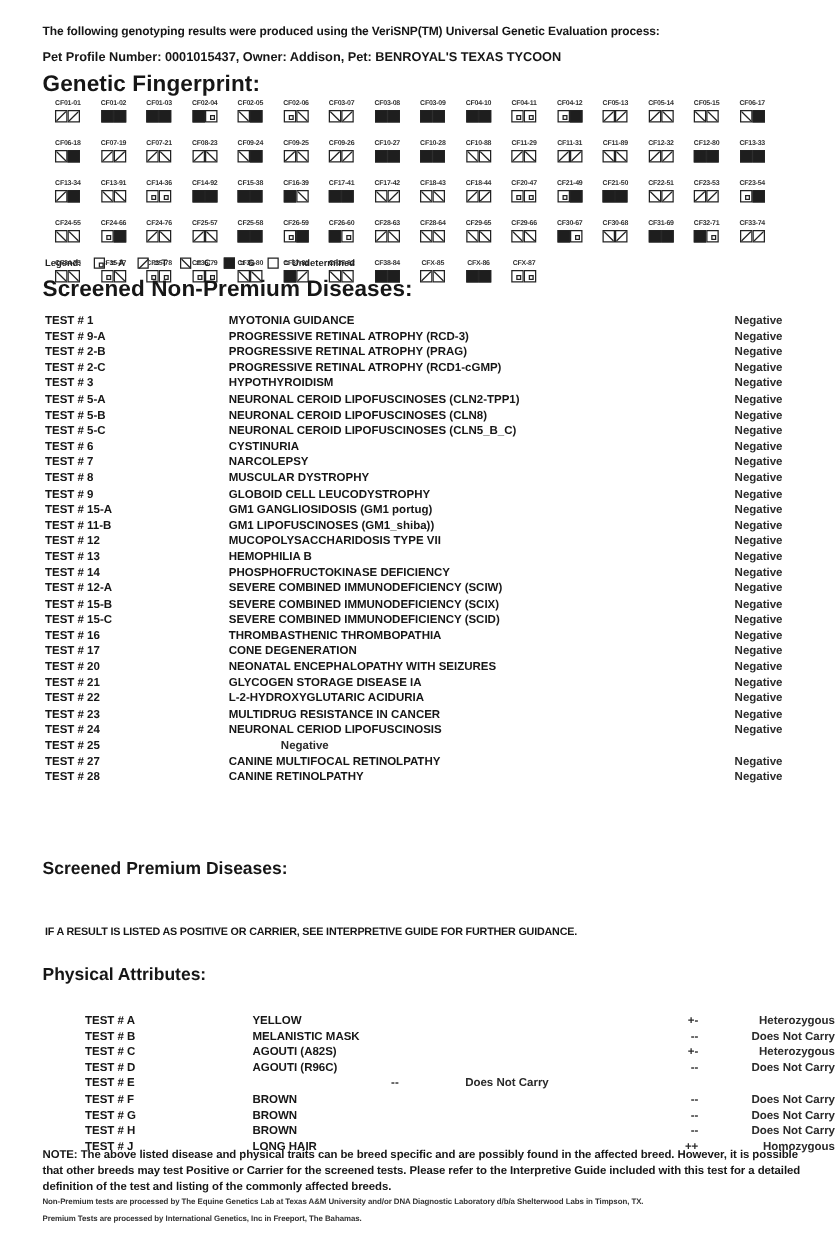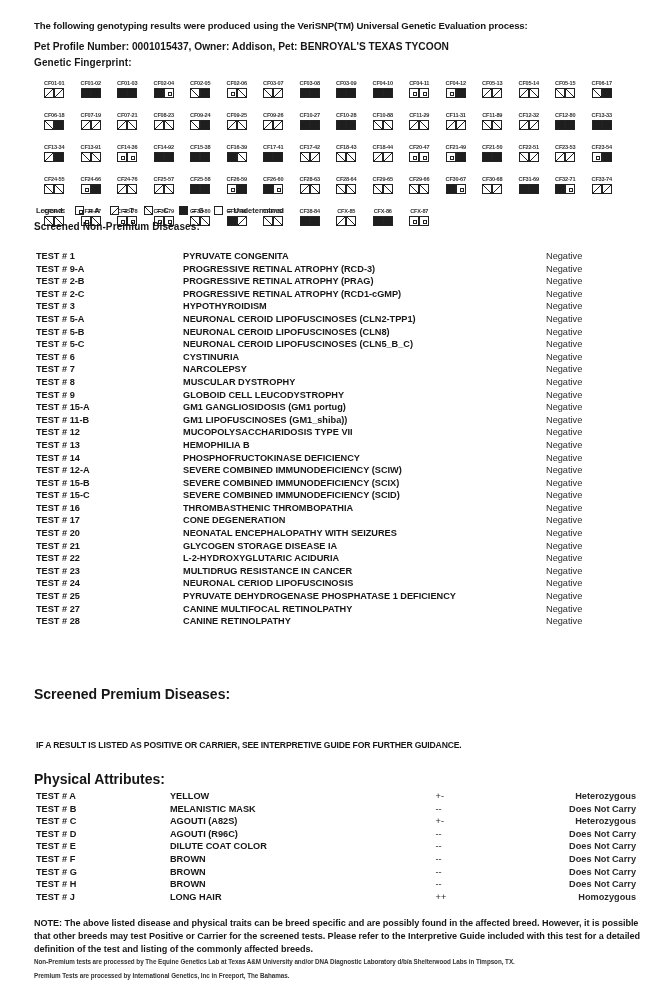--- a/index.html
+++ b/index.html
@@ -1,36 +1,36 @@
 <!DOCTYPE html>
 <html><head>
 <meta charset="utf-8">
 <style>
   html, body { margin:0; padding:0; background:#ffffff; }
   body { width:670px; height:1000px; position:relative; overflow:hidden; font-family:"Liberation Sans", sans-serif; color:#161616; }
   .intro { position:absolute; left:34px; top:20px; font-size:9.6px; font-weight:bold; letter-spacing:-0.1px; }
   .profile { position:absolute; left:34px; top:41px; font-size:10.2px; font-weight:bold; }
-  .h1 { position:absolute; left:34px; font-size:10px; font-weight:bold; letter-spacing:0.1px; }
+  .h1 { position:absolute; left:34px; font-size:18px; font-weight:bold; letter-spacing:0.1px; }
   .h2 { position:absolute; left:34px; font-size:14px; font-weight:bold; }
   #fp { position:absolute; left:36px; top:80px; width:640px; }
   .fp-row { display:flex; height:32px; }
   .fp-cell { width:36.5px; display:flex; flex-direction:column; align-items:center; }
   .fp-label { font-size:5.6px; font-weight:bold; color:#333; white-space:nowrap; line-height:7px; letter-spacing:-0.2px; }
   .fp-glyph { display:flex; width:20px; height:10px; margin-top:1px; }
   .g { width:10px; height:10px; box-sizing:border-box; border:1px solid #222; position:relative; background:#fff; }
   .g.G { background:#1e1e1e; }
   .g.A::after { content:""; position:absolute; left:3px; top:3px; width:2px; height:2px; border:1px solid #222; }
   .g svg { position:absolute; left:0; top:0; width:8px; height:8px; }
   .legend { position:absolute; left:36px; top:206px; font-size:7.5px; font-weight:bold; display:flex; align-items:center; gap:4px; color:#222; }
   .legend .g { width:9px; height:9px; display:inline-block; margin-left:6px; }
   .table { position:absolute; left:36px; width:600px; }
   .row { display:flex; height:12.6px; font-size:9.2px; font-weight:bold; line-height:12.6px; white-space:nowrap; }
   .c1 { width:147px; }
   .c2 { width:363px; }
-  .c3 { width:80px; font-weight:normal; color:#2a2a2a; }
+  .c3 { width:80px; font-weight:bold; color:#2a2a2a;text-align:right; }
   .attr .c2 { width:287px; }
   .attr .c3 { width:100px; padding-left:4px; }
   .attr .c4 { width:120px; color:#2a2a2a;text-align:right; }
   .notice { position:absolute; left:36px; top:740px; font-size:8.6px; font-weight:bold; letter-spacing:-0.15px; }
   .note { position:absolute; left:34px; top:917px; width:620px; font-size:9.1px; font-weight:bold; line-height:13.2px; letter-spacing:-0.05px; }
   .small { position:absolute; left:34px; font-size:6.3px; font-weight:bold; color:#333; letter-spacing:-0.05px; white-space:nowrap; }
 </style>
 </head>
 <body>
 
@@ -903,21 +903,21 @@
   <span class="g G"></span>
   <span>= G</span>
   <span class="g"></span>
   <span>= Undetermined</span>
 </div>
 
 <div class="h1" style="top:221px;">Screened Non-Premium Diseases:</div>
 <div class="table" id="np-table" style="top:250px;">
     <div class="row">
       <span class="c1">TEST # 1</span>
-      <span class="c2">PYRUVATE CONGENITA</span>
+      <span class="c2">MYOTONIA GUIDANCE</span>
       <span class="c3">Negative</span>
     </div>
     <div class="row">
       <span class="c1">TEST # 9-A</span>
       <span class="c2">PROGRESSIVE RETINAL ATROPHY (RCD-3)</span>
       <span class="c3">Negative</span>
     </div>
     <div class="row">
       <span class="c1">TEST # 2-B</span>
       <span class="c2">PROGRESSIVE RETINAL ATROPHY (PRAG)</span>
@@ -1038,40 +1038,39 @@
       <span class="c2">MULTIDRUG RESISTANCE IN CANCER</span>
       <span class="c3">Negative</span>
     </div>
     <div class="row">
       <span class="c1">TEST # 24</span>
       <span class="c2">NEURONAL CERIOD LIPOFUSCINOSIS</span>
       <span class="c3">Negative</span>
     </div>
     <div class="row">
       <span class="c1">TEST # 25</span>
-      <span class="c2">PYRUVATE DEHYDROGENASE PHOSPHATASE 1 DEFICIENCY</span>
       <span class="c3">Negative</span>
     </div>
     <div class="row">
       <span class="c1">TEST # 27</span>
       <span class="c2">CANINE MULTIFOCAL RETINOLPATHY</span>
       <span class="c3">Negative</span>
     </div>
     <div class="row">
       <span class="c1">TEST # 28</span>
       <span class="c2">CANINE RETINOLPATHY</span>
       <span class="c3">Negative</span>
     </div>
   </div>
 
 <div class="h2" style="top:686px;">Screened Premium Diseases:</div>
 <div class="notice">IF A RESULT IS LISTED AS POSITIVE OR CARRIER, SEE INTERPRETIVE GUIDE FOR FURTHER GUIDANCE.</div>
 
 <div class="h2" style="top:771px;">Physical Attributes:</div>
-<div class="table attr" id="pa-table" style="top:790px;">
+<div class="table attr" id="pa-table" style="top:810px;margin-left:32px;">
     <div class="row">
       <span class="c1">TEST # A</span>
       <span class="c2">YELLOW</span>
       <span class="c3">+-</span>
       <span class="c4">Heterozygous</span>
     </div>
     <div class="row">
       <span class="c1">TEST # B</span>
       <span class="c2">MELANISTIC MASK</span>
       <span class="c3">--</span>
@@ -1084,21 +1083,20 @@
       <span class="c4">Heterozygous</span>
     </div>
     <div class="row">
       <span class="c1">TEST # D</span>
       <span class="c2">AGOUTI (R96C)</span>
       <span class="c3">--</span>
       <span class="c4">Does Not Carry</span>
     </div>
     <div class="row">
       <span class="c1">TEST # E</span>
-      <span class="c2">DILUTE COAT COLOR</span>
       <span class="c3">--</span>
       <span class="c4">Does Not Carry</span>
     </div>
     <div class="row">
       <span class="c1">TEST # F</span>
       <span class="c2">BROWN</span>
       <span class="c3">--</span>
       <span class="c4">Does Not Carry</span>
     </div>
     <div class="row">

